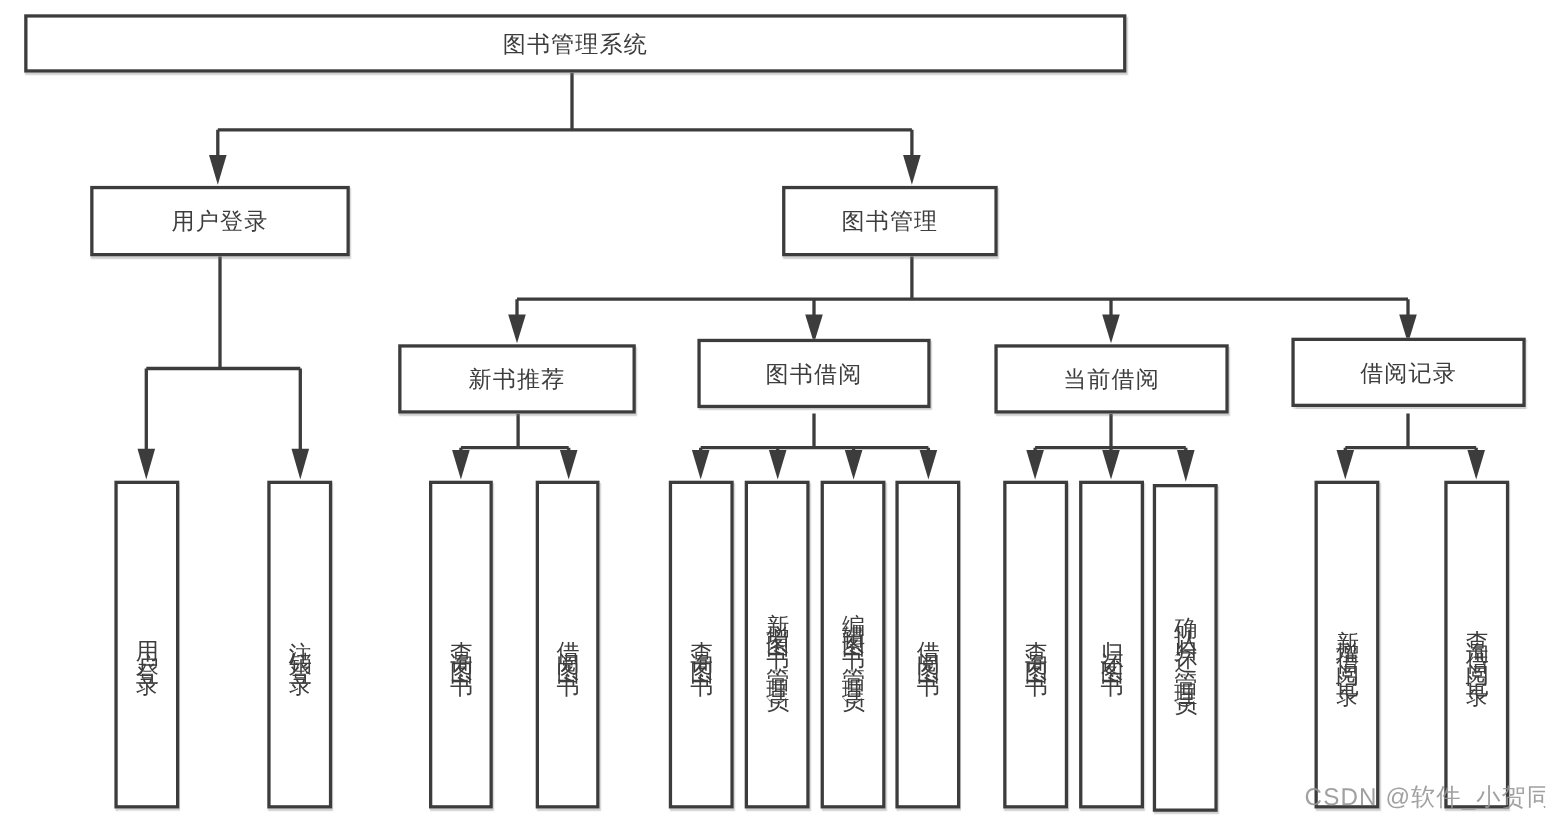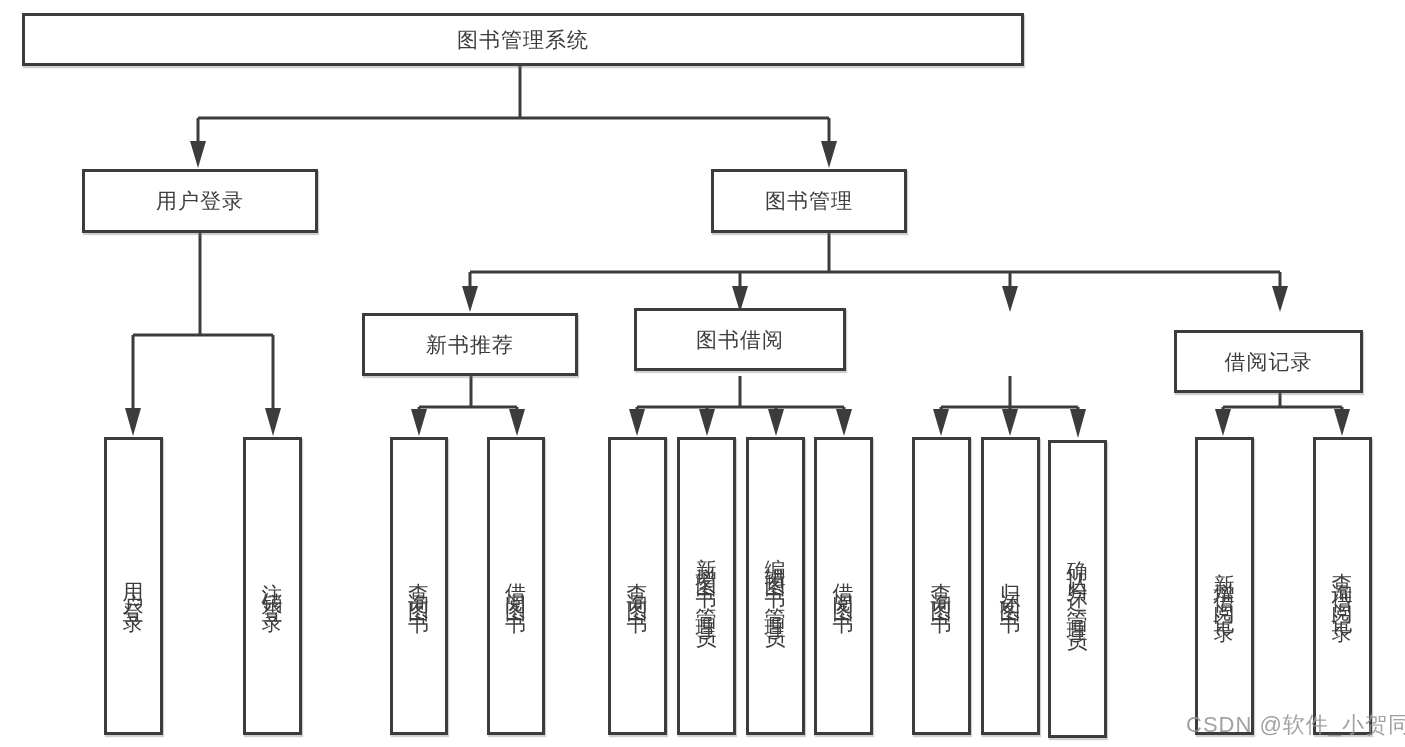--- a/index.html
+++ b/index.html
@@ -119,21 +119,24 @@
   <div class="node h" style="left:711px; top:169px; width:196px; height:64px;">
     <span>图书管理</span>
   </div>
 
   <div class="node h" style="left:362px; top:313px; width:216px; height:63px;">
     <span>新书推荐</span>
   </div>
   <div class="node h" style="left:634px; top:308px; width:212px; height:63px;">
     <span>图书借阅</span>
   </div>
-  <div class="node h" style="left:1174px; top:330px; width:189px; height:63px;text-align:right;">
+  <div class="node h" style="left:904px; top:313px; width:213px; height:63px;">
+    <span>当前借阅</span>
+  </div>
+  <div class="node h" style="left:1174px; top:307px; width:213px; height:63px;text-align:right;">
     <span>借阅记录</span>
   </div>
 
   <div class="node v" style="left:104px; top:437px; width:59px; height:298px;">
     <span>用户登录</span>
   </div>
   <div class="node v" style="left:243px; top:437px; width:59px; height:298px;">
     <span>注销登录</span>
   </div>
 

